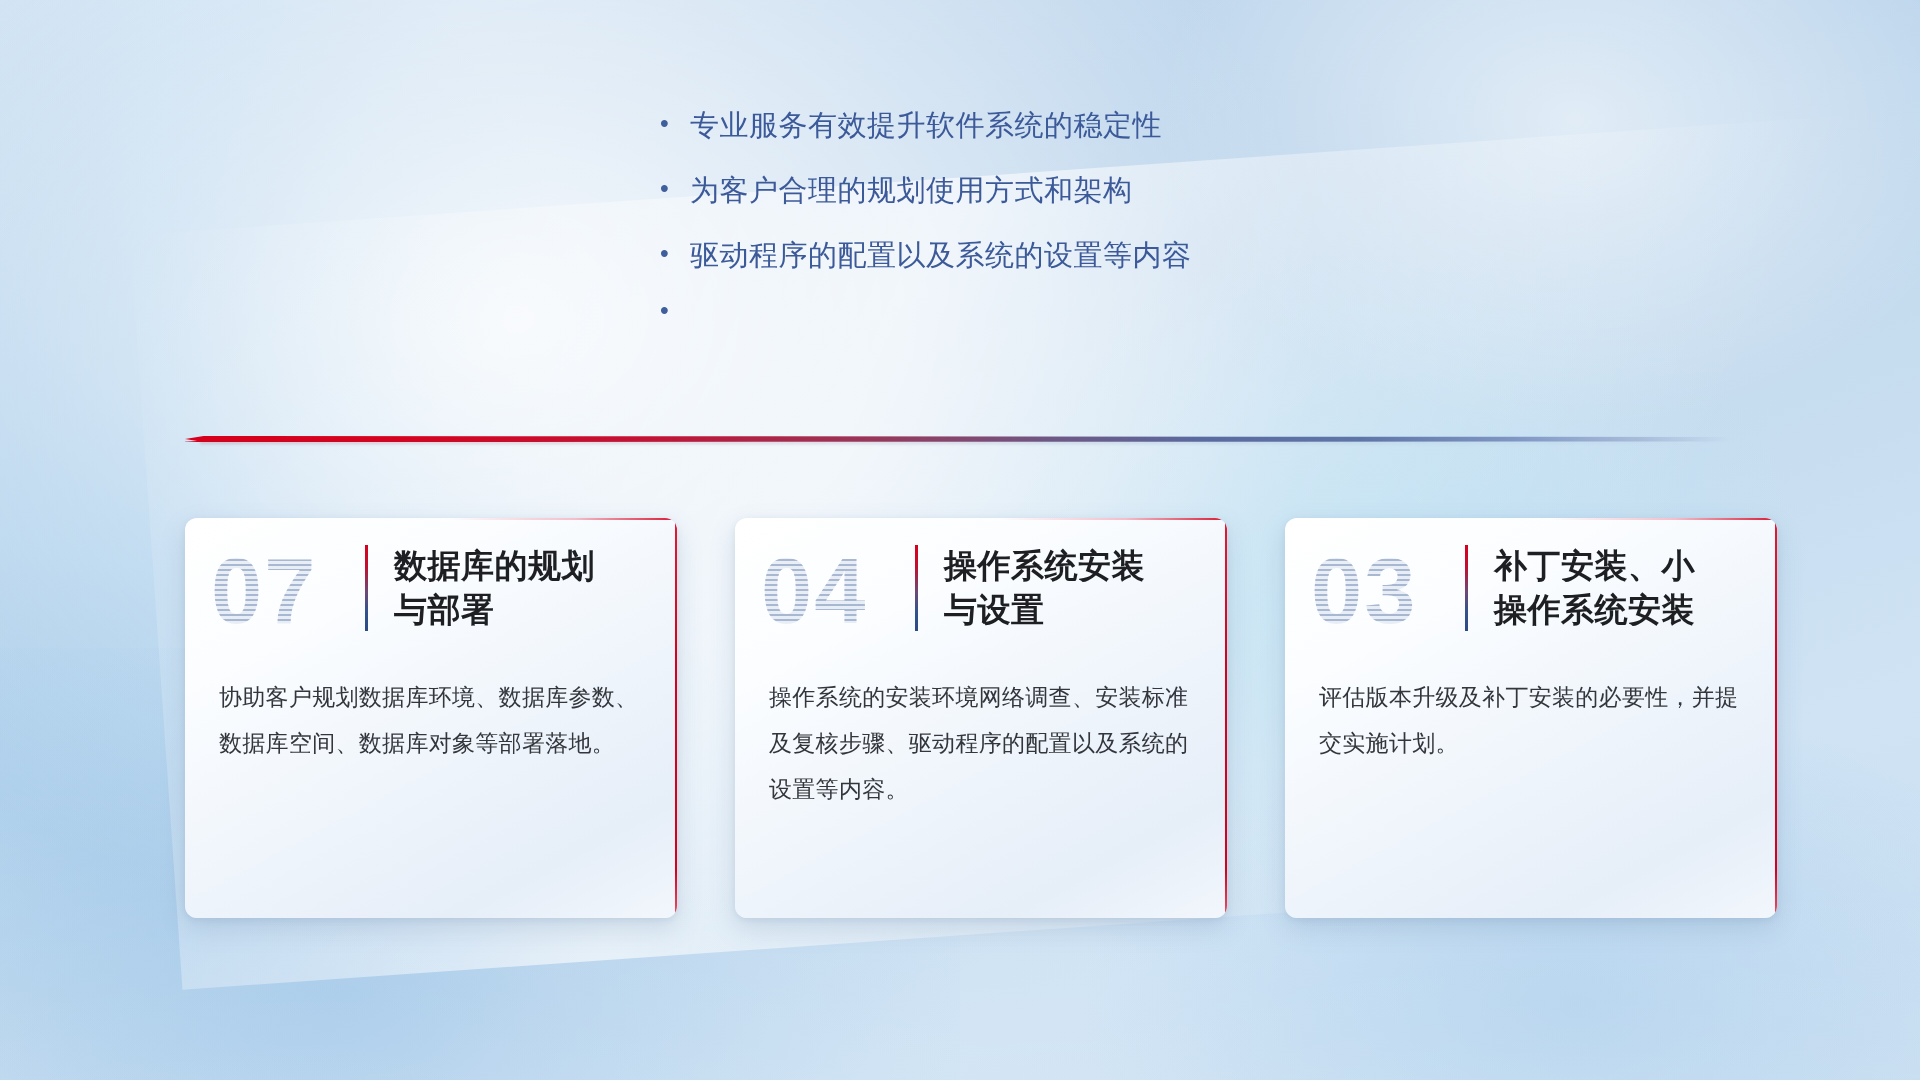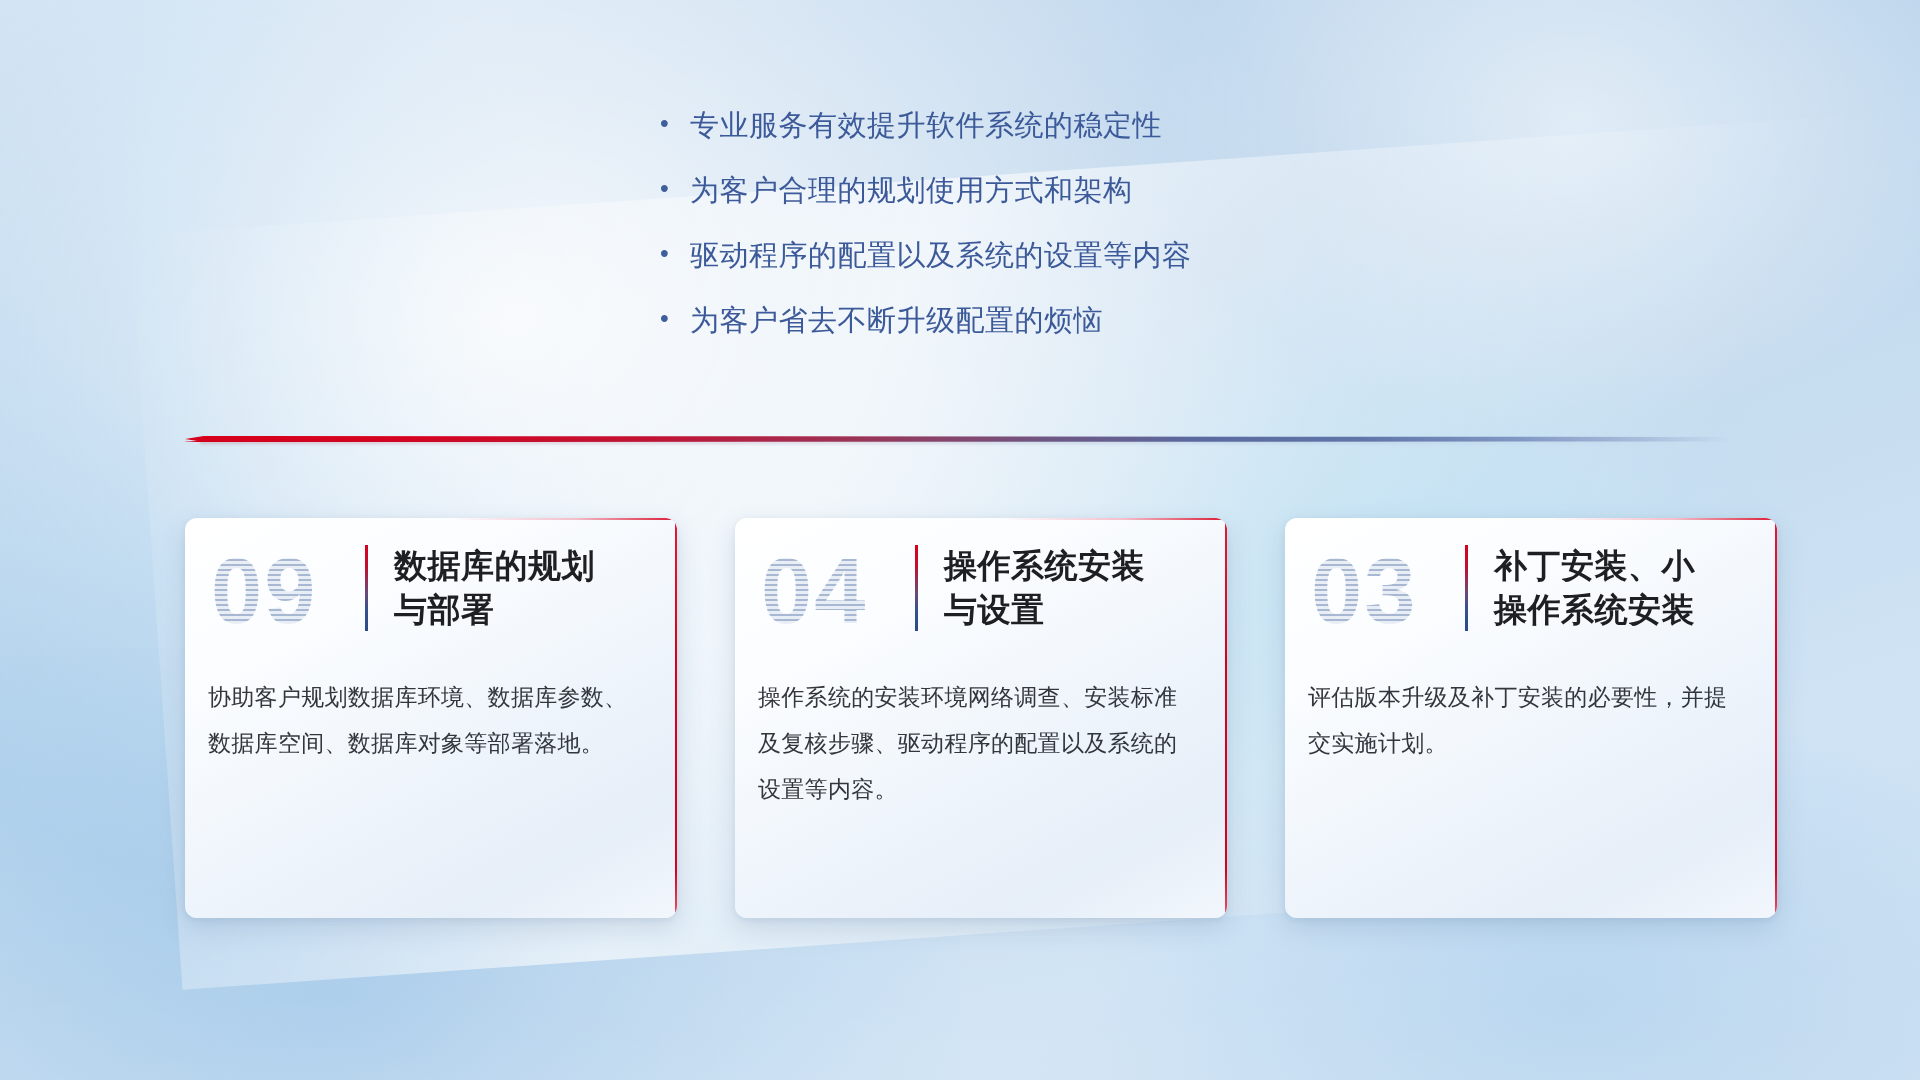--- a/index.html
+++ b/index.html
@@ -135,21 +135,21 @@
   }
   .card-vbar{
     width:3px; flex:0 0 3px; height:86px; margin:0 26px 0 4px;
     background:linear-gradient(to bottom,#d7001c 0%, #c01030 26%, #6b4a78 55%, #32528e 78%, #2b4a86 100%);
   }
   .card-title{
     font-size:33px; line-height:1.32; color:#1d1f22; font-weight:700;
     letter-spacing:.5px; white-space:pre-line;
   }
   .card-body{
-    padding:16px 34px 0 23px;
+    padding:16px 34px 0 34px;
     font-size:23px; line-height:2.0; color:#33373d; letter-spacing:.3px;
     font-weight:400;
   }
 </style>
 </head>
 <body>
 
 <div id="bg">
   <div class="bg-base"></div>
   <div class="bg-g2"></div>
@@ -174,38 +174,37 @@
     <div class="bullet-text">为客户合理的规划使用方式和架构</div>
   </div>
 
   <div class="bullet-row">
     <div class="bullet-dot"><span>•</span></div>
     <div class="bullet-text">驱动程序的配置以及系统的设置等内容</div>
   </div>
 
   <div class="bullet-row">
     <div class="bullet-dot"><span>•</span></div>
-    <div class="bullet-text">为客户省去不断升级配置的烦恼</div>
   </div>
 
 </div>
 
 <div id="divider">
   <div class="div-main"></div>
   <div class="div-taper"></div>
   <div class="div-shadow"></div>
 </div>
 
 <div id="cards">
 
   <div class="card">
     <div class="card-topaccent"></div>
     <div class="card-redline"></div>
     <div class="card-head">
-      <div class="card-num">09</div>
+      <div class="card-num">07</div>
       <div class="card-vbar"></div>
       <div class="card-title">数据库的规划
 与部署</div>
     </div>
     <div class="card-body">协助客户规划数据库环境、数据库参数、数据库空间、数据库对象等部署落地。</div>
   </div>
 
   <div class="card">
     <div class="card-topaccent"></div>
     <div class="card-redline"></div>

